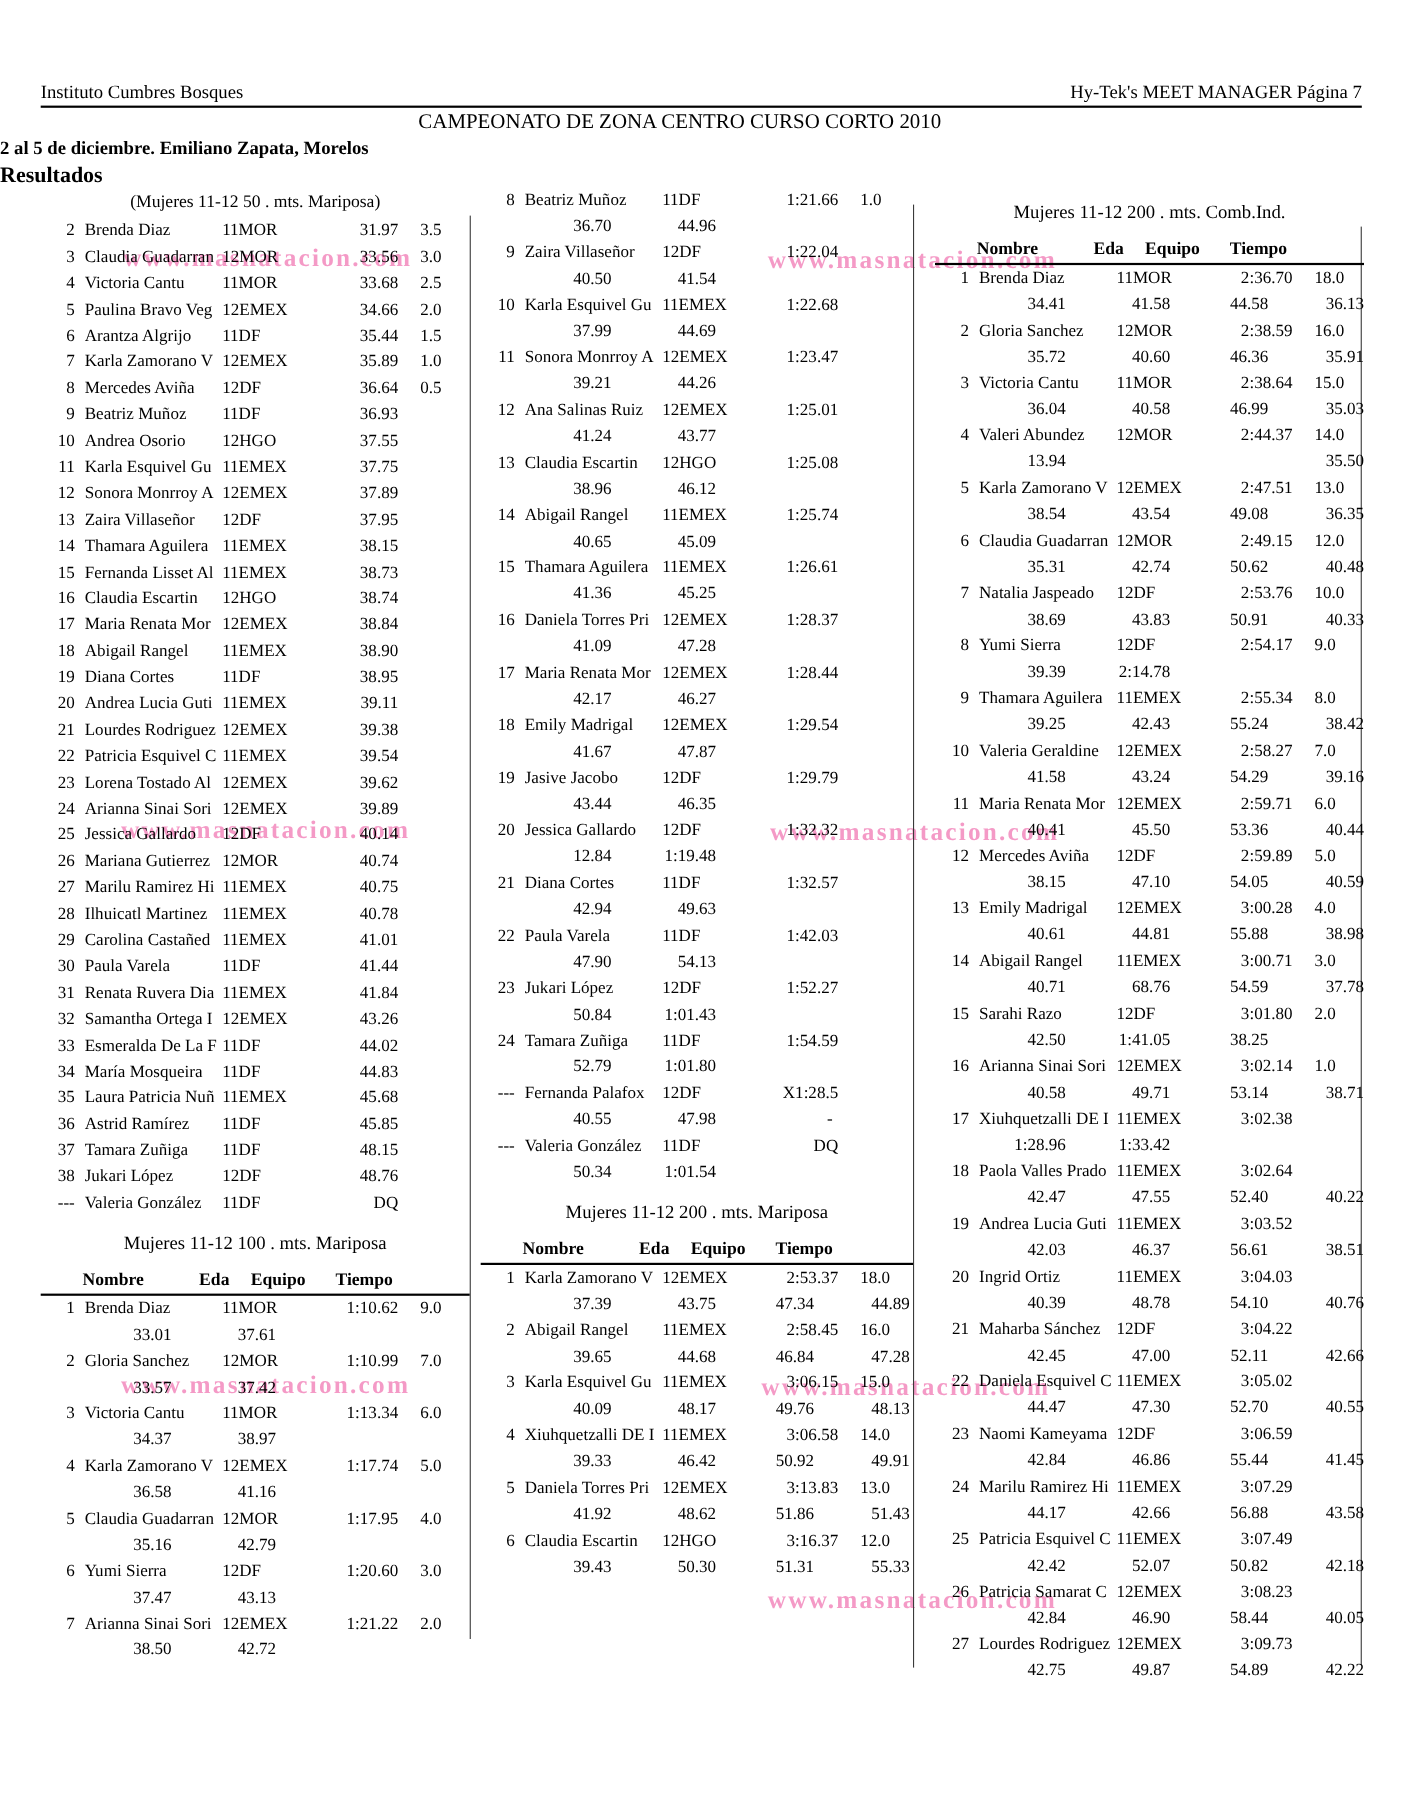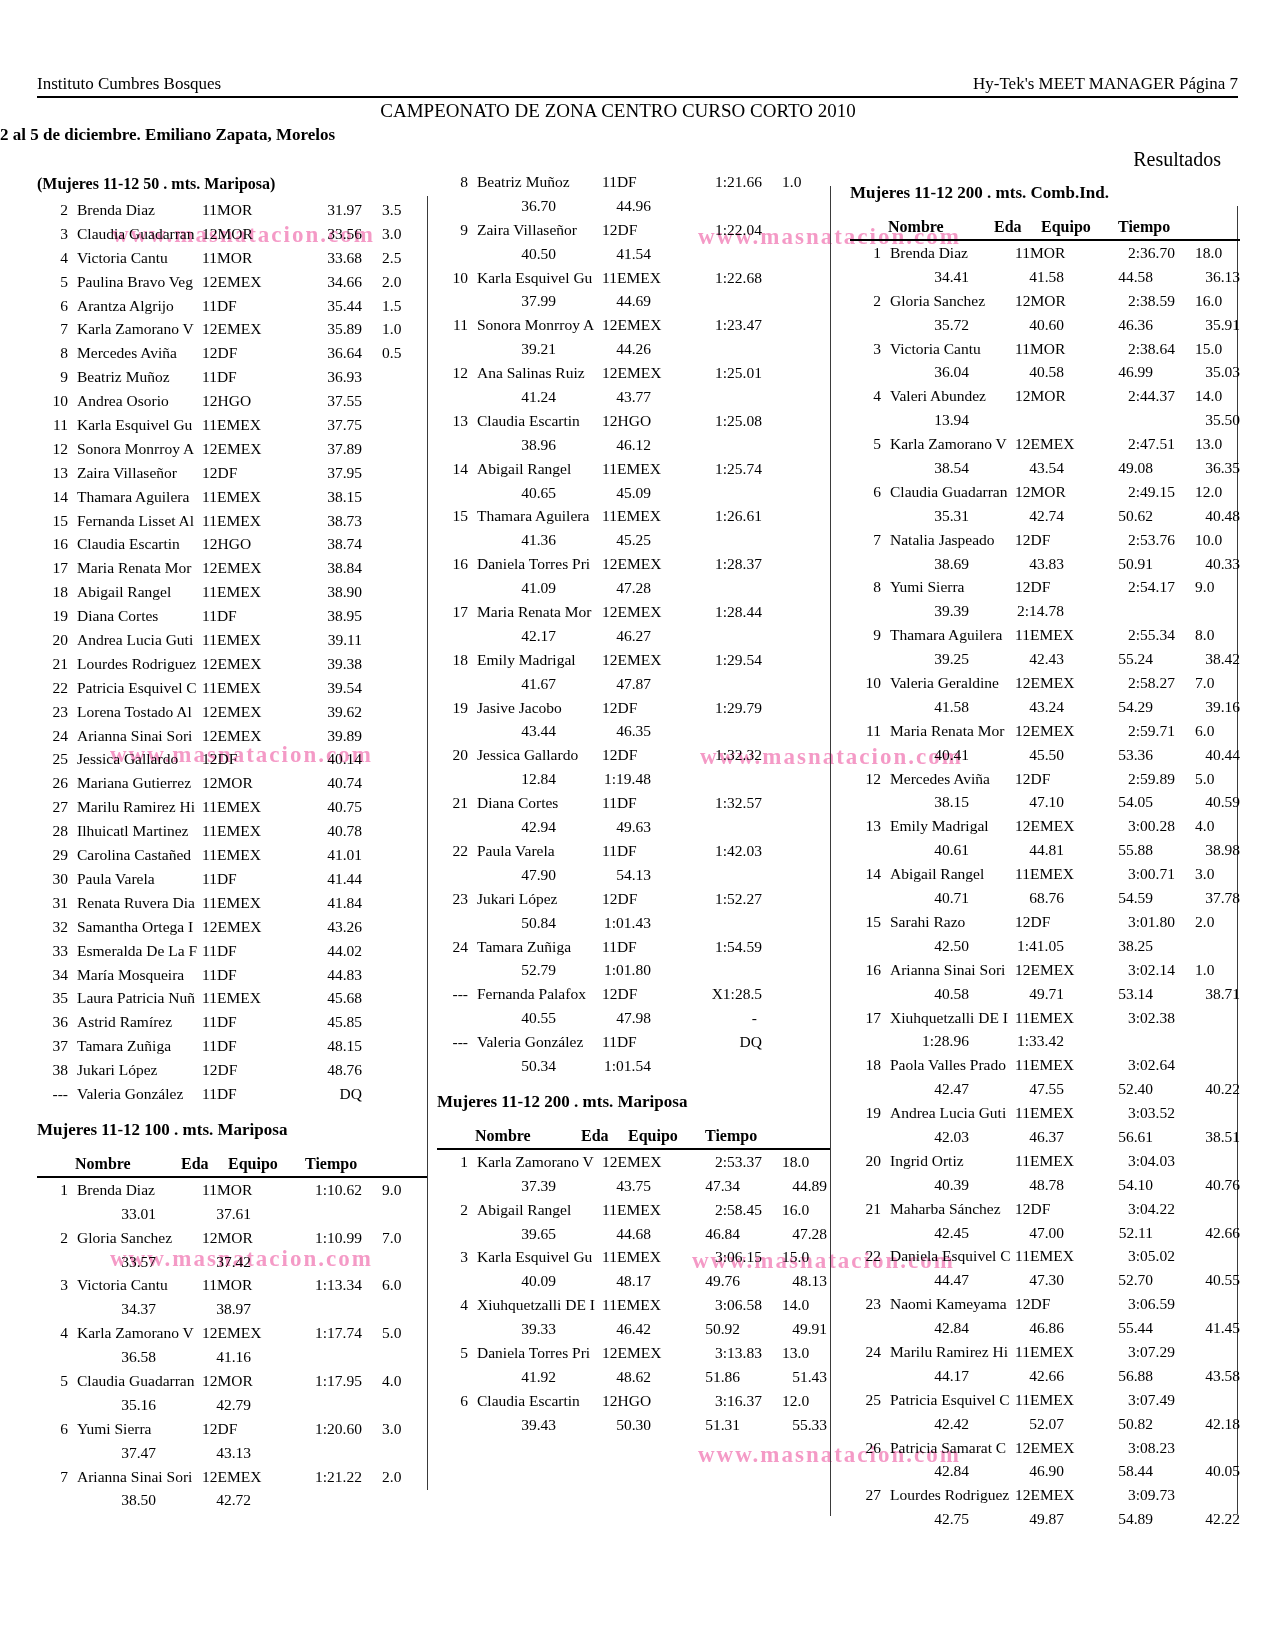--- a/index.html
+++ b/index.html
@@ -3,36 +3,36 @@
 <meta charset="utf-8">
 <style>
   html,body{margin:0;padding:0;background:#fff;}
   .page{position:relative;width:1275px;height:1650px;background:#fff;overflow:hidden;
         font-family:"Liberation Serif",serif;color:#000;}
   .ph-left{position:absolute;left:37px;top:74px;font-size:17px;}
   .ph-right{position:absolute;right:37px;top:74px;font-size:17px;}
   .hr-top{position:absolute;left:37px;top:96px;width:1201px;height:2px;background:#000;}
   .title{position:absolute;left:0;top:100px;width:1190px;text-align:center;font-weight:normal;font-size:19px;padding-left:23px;}
   .subtitle{position:absolute;left:0;top:125px;width:1190px;text-align:left;font-weight:bold;font-size:17px;}
-  .resheading{position:absolute;left:0;top:148px;width:1205px;text-align:right;font-weight:normal;font-size:20px;padding-left:16px;}
+  .resheading{position:absolute;left:0;top:148px;width:1205px;text-align:left;font-weight:bold;font-size:20px;}
   .vrule{position:absolute;width:1px;background:#3a3a3a;}
   .v1{left:427px;top:196px;height:1294px;}
   .v2{left:830px;top:186px;height:1330px;}
   .v3{left:1237px;top:206px;height:1308px;}
   .watermark{position:absolute;font-weight:bold;font-size:23px;letter-spacing:2px;
              color:#ec4899;opacity:.55;white-space:nowrap;}
   .w1{left:112px;top:222px}.w2{left:698px;top:224px}
   .w3{left:110px;top:742px}.w4{left:700px;top:744px}
   .w5{left:110px;top:1246px}.w6{left:692px;top:1248px}
   .w7{left:698px;top:1442px}
   .col{position:absolute;width:390px;}
   .col[data-col="left"]{left:37px;top:172px;}
   .col[data-col="mid"]{left:437px;top:170px;width:393px;}
   .col[data-col="right"]{left:850px;top:181px;}
-  .sec-title{height:24px;line-height:24px;font-weight:bold;font-size:17px;white-space:nowrap;}
+  .sec-title{height:24px;line-height:24px;font-weight:normal;font-size:17px;white-space:nowrap;text-align:center;}
   .sec-title.paren{height:26px;line-height:24px;font-size:16px;}
   .sec-title.gapped{margin-top:12px;}
   .thead{position:relative;height:22px;line-height:20px;border-bottom:2px solid #000;
          font-weight:bold;font-size:16px;margin-top:12px;}
   .thead span{position:absolute;}
   .th-nombre{left:38px}.th-eda{left:144px}.th-equipo{left:191px}.th-tiempo{left:268px}
   .row{position:relative;height:23.9px;line-height:23.9px;font-size:15.5px;}
   .row span{position:absolute;white-space:nowrap;}
   .place{left:0;width:31px;text-align:right;}
   .rname{left:40px;width:126px;overflow:hidden;}

